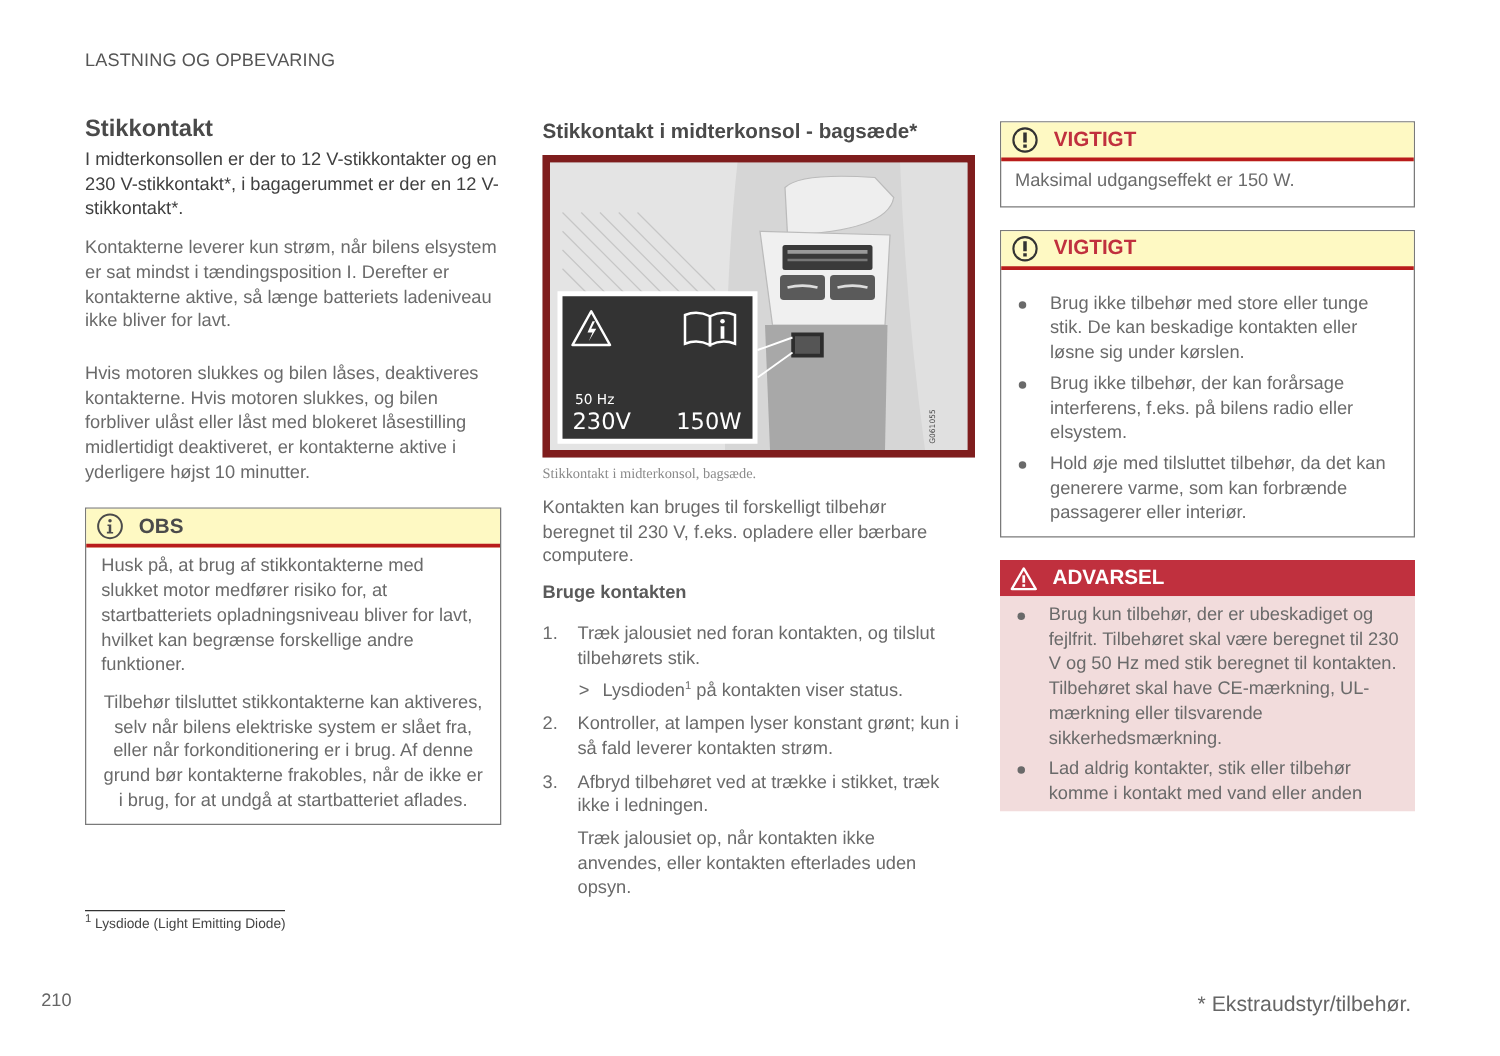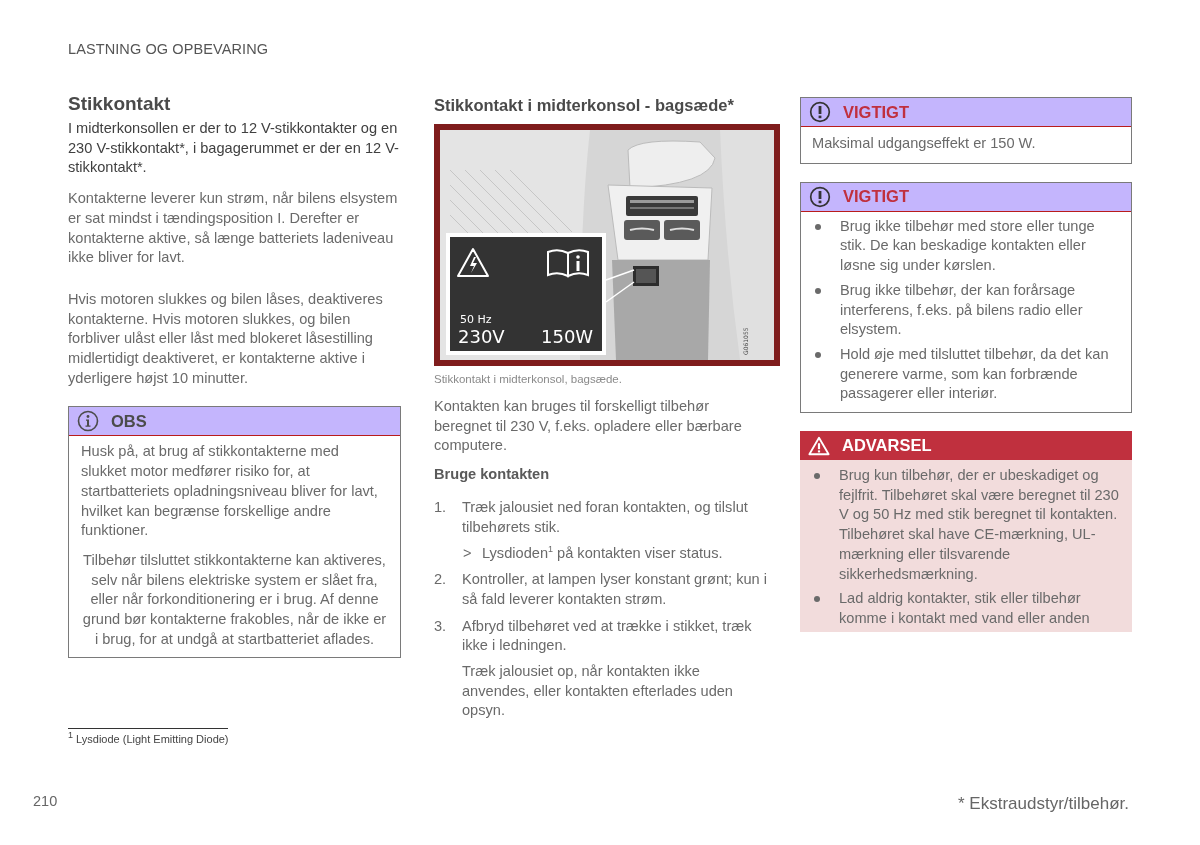--- a/index.html
+++ b/index.html
@@ -11,38 +11,38 @@
   .col { position: absolute; top: 93px; }
   .col1 { left: 68px; width: 333px; }
   .col2 { left: 434px; width: 334px; }
   .col3 { left: 800px; width: 332px; }
   p { margin: 0; font-size: 14.6px; line-height: 19.7px; }
   .h1 { font-size: 19px; font-weight: bold; color: #4a4a4a; margin: 0 0 4px 0; line-height: 22px; }
   .intro { color: #404040; font-size: 14.6px; line-height: 19.7px; margin-bottom: 11px; }
   .body-p { margin-bottom: 22px; color: #6a6a6a; }
   .h2 { font-size: 16px; font-weight: bold; color: #4a4a4a; margin: 0 0 7px 0; line-height: 20px; }
   .box { border: 1px solid #7a7a7a; margin-bottom: 18px; }
-  .box-head { background: #c4b5fd; height: 28px; display: flex; align-items: center; border-bottom: 1px solid #b91c1c; }
+  .box-head { background: #fef9c3; height: 28px; display: flex; align-items: center; border-bottom: 3px solid #b91c1c; }
   .box-head .ico { width: 22px; height: 22px; margin-left: 8px; display: inline-flex; align-items: center; justify-content: center; }
   .box-head .title { font-weight: bold; font-size: 16.5px; margin-left: 12px; }
   .obs .title { color: #4b4b4b; }
   .vig .title { color: #c0303e; }
   .box-body { padding: 6px 12px 8px 12px; }
   .box-body p { color: #6a6a6a; }
   .box-body p + p { margin-top: 10px; text-align: center; }
   .bullets { list-style: none; margin: 0; padding: 0; }
   .bullets li { position: relative; padding-left: 28px; font-size: 14.6px; line-height: 19.7px; color: #6a6a6a; margin-bottom: 5px; }
   .bullets li::before { content: ""; position: absolute; left: 3px; top: 7px; width: 6px; height: 6px; border-radius: 50%; background: #6a6a6a; }
   .adv { margin-bottom: 0; border: none; }
   .adv .box-head { background: #c0303e; border-bottom: none; height: 29px; }
   .adv .title { color: #ffffff; }
   .adv .box-body { background: #f2dcdc; padding-bottom: 2px; height: 164px; overflow: hidden; }
   .adv .bullets li { color: #6a6a6a; }
   .figure { position: relative; width: 334px; height: 230px; border: 6px solid #7f1d1d; background: #dcdcdc; overflow: hidden; margin-bottom: 6px; }
-  .caption { font-size: 11.5px; color: #8a8a8a; margin-bottom: 11px; line-height: 14px; }
+  .caption { font-size: 11.5px; color: #8a8a8a; margin-bottom: 11px; line-height: 14px; font-family: Liberation Serif, serif; }
   .steps { list-style: none; margin: 0; padding: 0; }
   .steps li { position: relative; padding-left: 28px; font-size: 14.6px; line-height: 19.7px; color: #6a6a6a; margin-bottom: 7px; }
   .steps .num { position: absolute; left: 0; top: 0; }
   .result { display: block; margin-top: 6px; position: relative; padding-left: 20px; }
   .result .arrow { position: absolute; left: 1px; top: 0; }
   .note-p { margin-top: 6px; display: block; }
   sup { font-size: 9px; line-height: 0; }
   .fn-rule { position: absolute; left: 68px; top: 728px; width: 160px; border-top: 1px solid #333; }
   .footnote { position: absolute; left: 68px; top: 733px; font-size: 11px; color: #444; }
   .page-num { position: absolute; left: 33px; top: 793px; font-size: 14.5px; color: #666; }
@@ -175,21 +175,21 @@
     <div class="box-head">
       <span class="ico">
         <svg width="22" height="22" viewBox="0 0 22 22">
             <circle cx="11" cy="11" r="9.3" fill="none" stroke="#333" stroke-width="1.7"></circle>
             <rect x="9.6" y="5" width="2.8" height="8" fill="#333"></rect>
             <rect x="9.6" y="14.6" width="2.8" height="2.6" fill="#333"></rect>
           </svg>
       </span>
       <span class="title">VIGTIGT</span>
     </div>
-    <div class="box-body" style="padding:5px 11px 3px 11px">
+    <div class="box-body" style="padding:18px 11px 3px 11px">
       <ul class="bullets">
         <li>Brug ikke tilbehør med store eller tunge stik. De kan beskadige kontakten eller løsne sig under kørslen.</li>
         <li>Brug ikke tilbehør, der kan forårsage interferens, f.eks. på bilens radio eller elsystem.</li>
         <li>Hold øje med tilsluttet tilbehør, da det kan generere varme, som kan forbrænde passagerer eller interiør.</li>
       </ul>
     </div>
   </div>
 
   <div class="box adv">
     <div class="box-head">

